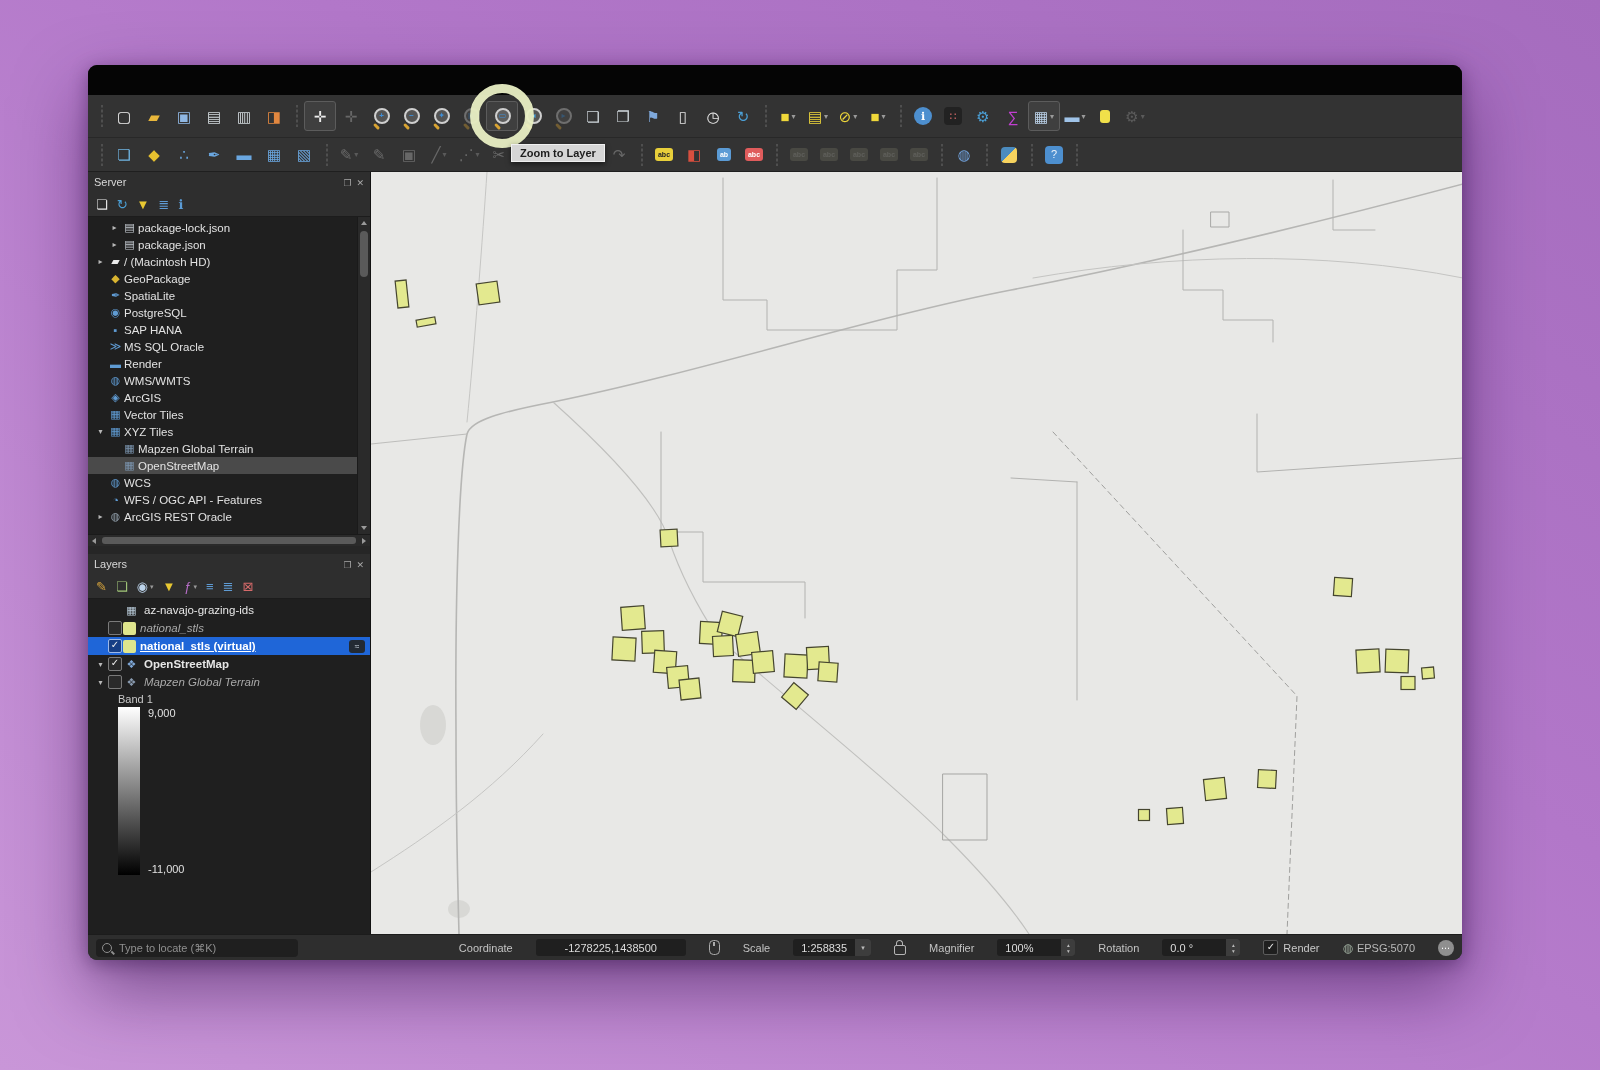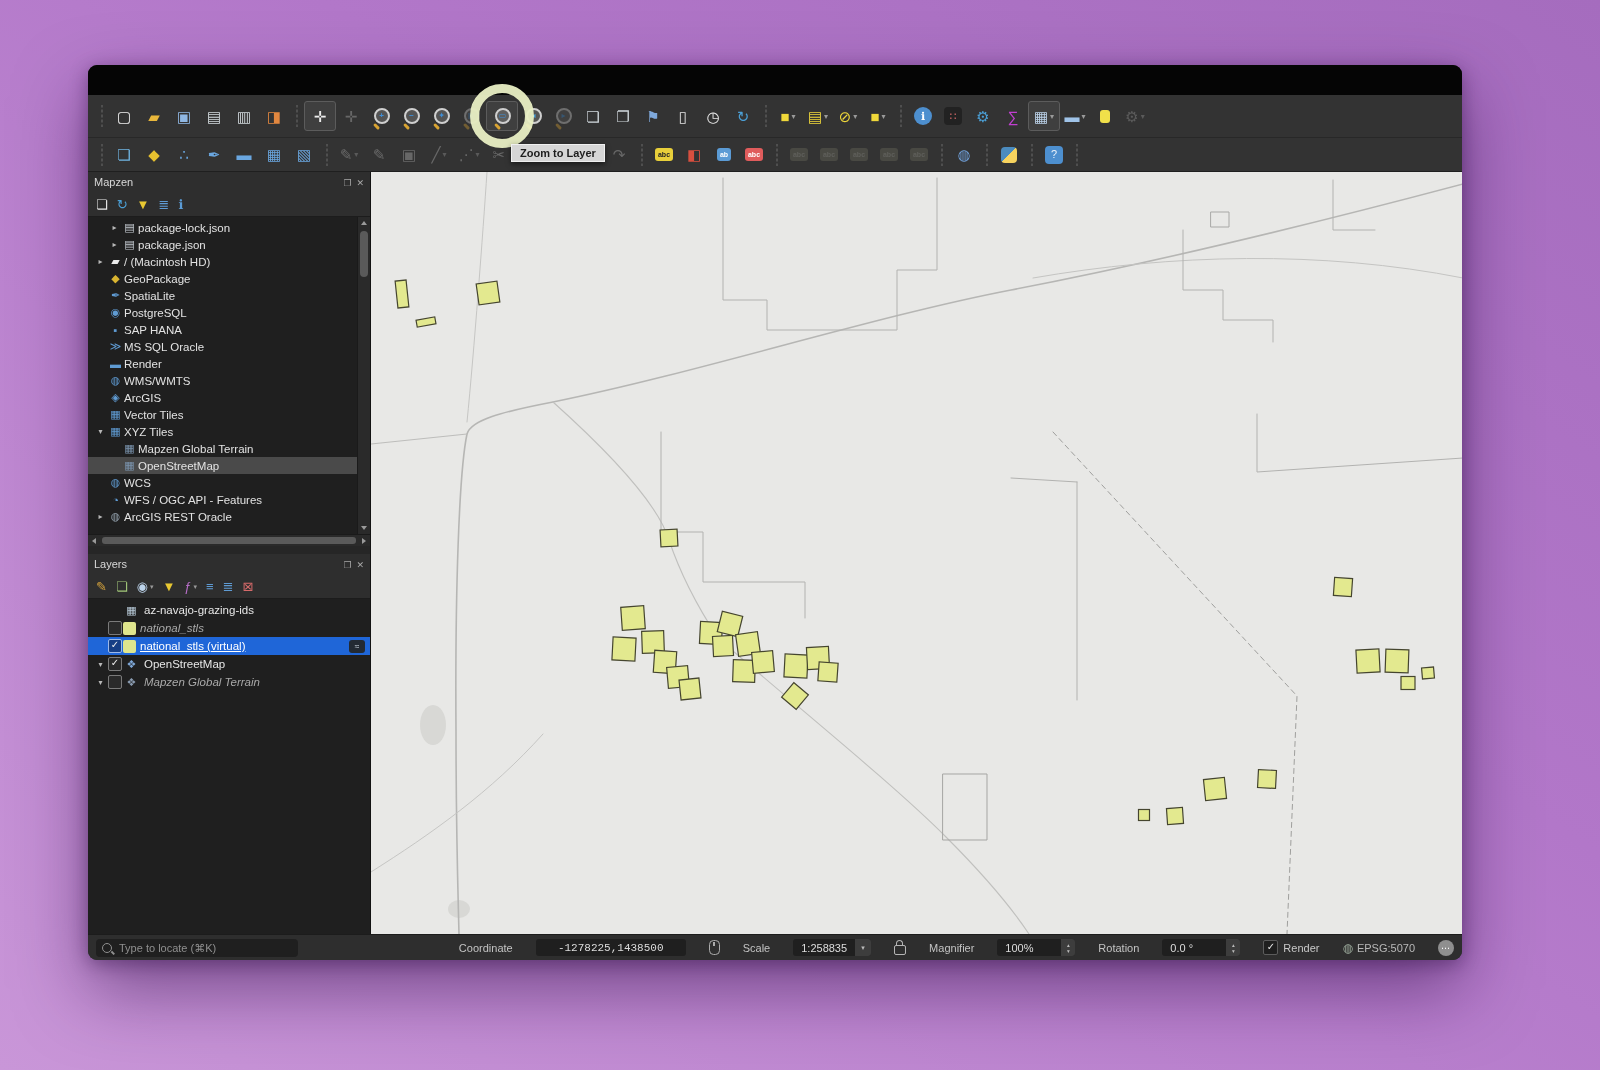--- a/index.html
+++ b/index.html
@@ -83,21 +83,21 @@
   .lyr-row{height:18px;display:flex;align-items:center;font-size:11.5px;color:#e6e6e6;padding-left:6px;white-space:nowrap;}
   .lyr-row.selected{background:#1f66d8;}
   .cbslot{width:16px;flex:none;display:flex;justify-content:center;}
   .cb{width:12px;height:12px;border:1px solid #7a7a7a;border-radius:2px;background:#2a2a2a;
     font-size:10px;line-height:10px;color:#f0f0f0;text-align:center;}
   .lyr-row.selected .cb{background:#173f85;border-color:#9db9e8;}
   .swatch{width:13px;height:13px;border-radius:2px;flex:none;}
   .lyr-icon{width:17px;flex:none;text-align:center;font-size:11px;}
   .lyr-label{margin-left:4px;}
   .lyr-label.italic{font-style:italic;color:#a9a9a9;}
-  .lyr-label.bold{font-weight:400;}
+  .lyr-label.bold{font-weight:700;}
   .lyr-label.underline{text-decoration:underline;}
   .lyr-row.selected .lyr-label{color:#ffffff;}
   .chip{margin-left:auto;margin-right:5px;width:16px;height:13px;border-radius:3px;background:#232a33;
     color:#cfd8e2;font-size:8px;display:flex;align-items:center;justify-content:center;}
   .band-block{padding:2px 0 0 30px;color:#c9c9c9;font-size:11px;background:#1f1f1f;}
   .band-row{display:flex;margin-top:2px;}
   .ramp{width:22px;height:168px;background:linear-gradient(#ffffff,#000000);flex:none;}
   .ramp-labels{display:flex;flex-direction:column;justify-content:space-between;height:168px;
     padding-left:8px;color:#e0e0e0;}
   .layers-fill{flex:1;background:#1f1f1f;}
@@ -113,21 +113,21 @@
     padding:0 6px;gap:5px;flex:none;}
   .sg{width:8px;height:8px;border:1.5px solid #8f8f8f;border-radius:50%;position:relative;flex:none;}
   .sg::after{content:"";position:absolute;width:4px;height:1.5px;background:#8f8f8f;
     right:-3.5px;bottom:-1.5px;transform:rotate(45deg);}
   .locator input{background:transparent;border:none;outline:none;color:#bcbcbc;font-size:11px;width:100%;
     font-family:"Liberation Sans","DejaVu Sans",sans-serif;}
   .locator input::placeholder{color:#8f8f8f;}
   .sb-right{margin-left:auto;display:flex;align-items:center;gap:23px;}
   .sb-label{color:#c3c3c3;}
   .sb-field{background:#1f1f1f;border-radius:3px;height:17px;display:flex;align-items:center;
-    justify-content:center;padding:0 10px;color:#dddddd;font-family:Liberation Mono, monospace;}
+    justify-content:center;padding:0 10px;color:#dddddd;}
   .sb-combo{background:#1f1f1f;border-radius:3px;height:17px;display:flex;align-items:center;overflow:hidden;}
   .sb-combo .val{padding:0 8px;color:#dddddd;}
   .combo-arrow{width:16px;height:17px;background:#3d3d3d;display:flex;align-items:center;justify-content:center;
     font-size:7px;color:#bbbbbb;}
   .sb-spin{background:#1f1f1f;border-radius:3px;height:17px;display:flex;align-items:center;overflow:hidden;}
   .sb-spin .val{padding:0 8px;min-width:48px;color:#dddddd;}
   .spin{width:14px;height:17px;background:#3d3d3d;display:flex;flex-direction:column;align-items:center;justify-content:center;}
   .spin i{font-style:normal;font-size:5.5px;line-height:6px;color:#bbbbbb;}
   .mouse{width:9px;height:13px;border:1.5px solid #ababab;border-radius:4.5px;display:block;}
   .mouse::before{content:"";display:block;width:1.5px;height:4px;background:#ababab;margin:1px auto 0;}
@@ -376,21 +376,21 @@
           <span class="tb-glyph badged" style="color: rgb(234, 242, 250); background: rgb(77, 143, 207);">?</span>
         </div>
         <span class="tb-sep"></span>
       </div>
 
     <div class="content">
       <div class="sidebar">
 
         <section class="panel browser">
           <div class="panel-header">
-            <span>Mapzen</span>
+            <span>Server</span>
             <span class="ph-icons" id="browser-win-btns"><span>❐</span><span>✕</span></span>
           </div>
           <div class="panel-tools" id="browser-tools">
               <span class="pt-btn">
                 <span style="color: rgb(227, 227, 227);">❏</span>
               </span>
               <span class="pt-btn">
                 <span style="color: rgb(75, 159, 213);">↻</span>
               </span>
               <span class="pt-btn">
@@ -578,20 +578,30 @@
               </div>
               <div class="lyr-row">
                 <span class="exp">▾</span>
                 <span class="cbslot">
                   <span class="cb"></span>
                 </span>
                 <span class="lyr-icon" style="color: rgb(138, 155, 176);">❖</span>
                 <span class="lyr-label italic">Mapzen Global Terrain</span>
               </div>
             </div>
+          <div class="band-block">
+            <div>Band 1</div>
+            <div class="band-row">
+              <div class="ramp"></div>
+              <div class="ramp-labels">
+                <span>9,000</span>
+                <span>-11,000</span>
+              </div>
+            </div>
+          </div>
           <div class="layers-fill"></div>
         </section>
       </div>
 
       <div class="map" style="background: rgb(232, 232, 230);">
         <svg width="1092" height="765" viewBox="0 0 1092 765" xmlns="http://www.w3.org/2000/svg">
           <g fill="#d8d8d5" stroke="none">
             <ellipse cx="62" cy="553" rx="13" ry="20"></ellipse>
             <ellipse cx="88" cy="737" rx="11" ry="9"></ellipse>
           </g>

